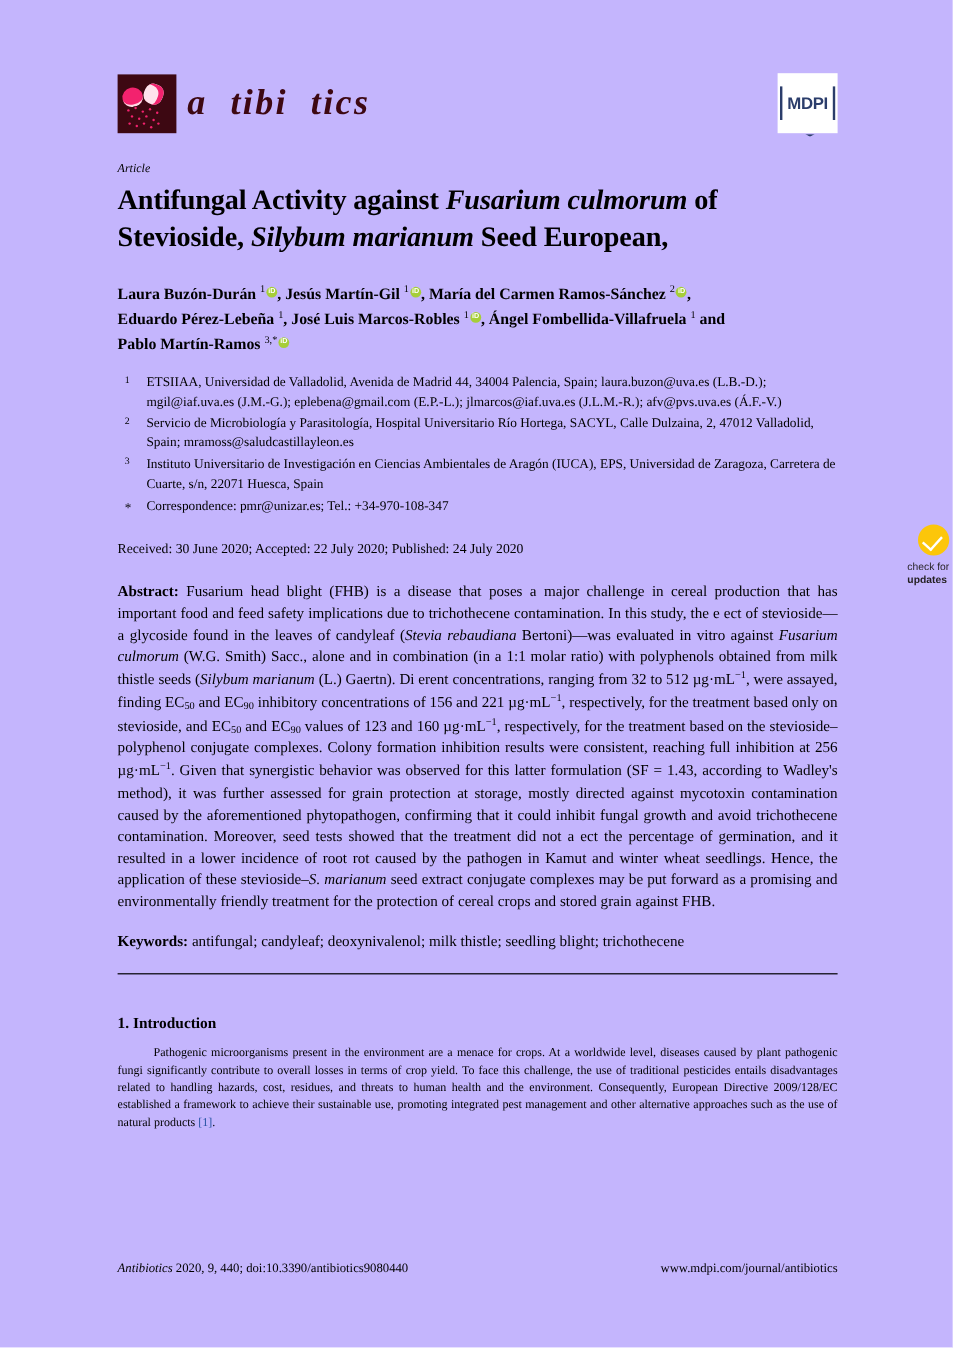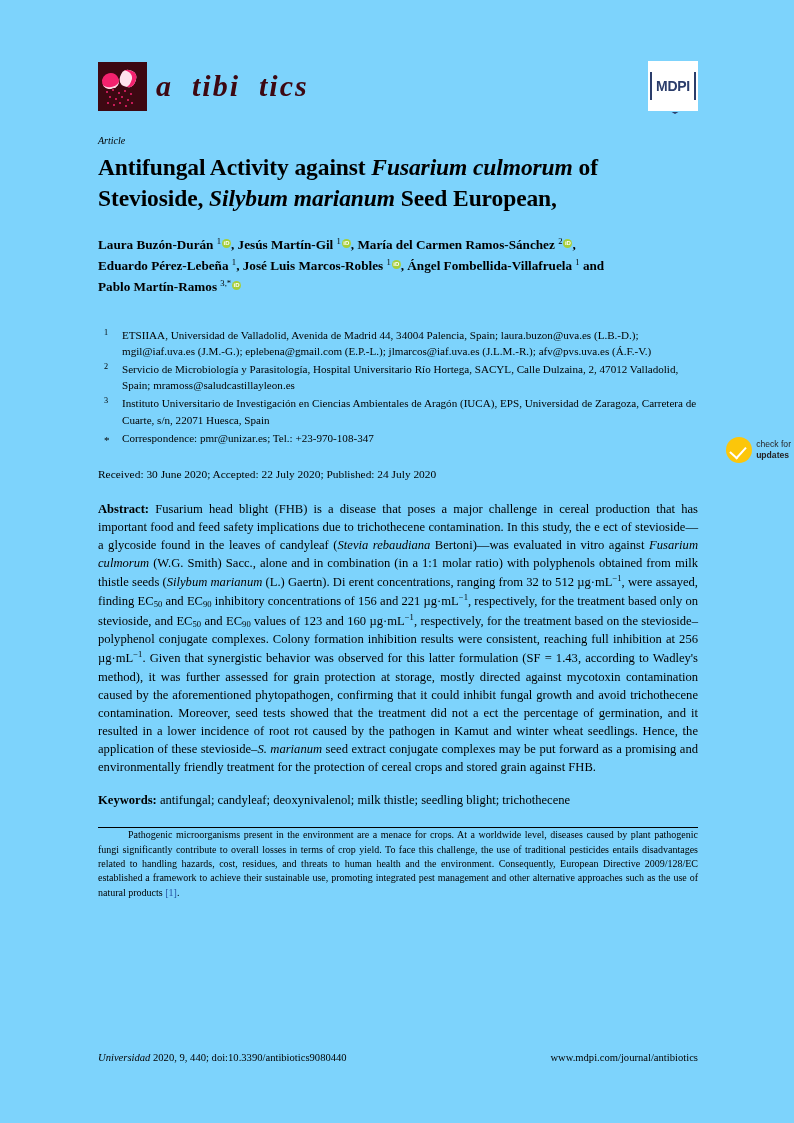--- a/index.html
+++ b/index.html
@@ -4,21 +4,21 @@
 <style>
   html, body {
     margin: 0;
     padding: 0;
     background: #ffffff;
   }
   .page {
     position: relative;
     width: 794px;
     height: 1123px;
-    background: #7dd3fc;
+    background: #c4b5fd;
     font-family: "Liberation Serif", "DejaVu Serif", serif;
     color: #000000;
     overflow: hidden;
     box-sizing: border-box;
   }
   .content {
     position: absolute;
     left: 98px;
     top: 0;
     width: 600px;
@@ -147,21 +147,21 @@
     margin: 0 0 20px 0;
     letter-spacing: -0.1px;
   }
   .title em { font-style: italic; }
 
   
   .authors {
     font-size: 13.2px;
     font-weight: bold;
     line-height: 1.62;
-    margin-bottom: 29px;
+    margin-bottom: 13px;
   }
   .authors sup {
     font-weight: normal;
     font-size: 8.6px;
     vertical-align: super;
   }
   .orcid {
     display: inline-block;
     width: 9px;
     height: 9px;
@@ -203,22 +203,23 @@
   .aff-mark sup { font-size: 8.2px; vertical-align: super; }
   .aff-mark.star { padding-top: 2px; font-size: 11px; }
   .aff-body { flex: 1; }
 
   
   .updates-badge {
     position: absolute;
     right: 3px;
     top: 437px;
     display: flex;
-    align-items: center;
+    align-items: flex-end;
     gap: 4px;
+    flex-direction: column;
   }
   .updates-circle {
     position: relative;
     width: 26px;
     height: 26px;
     border-radius: 50%;
     background: #fcc60a;
     flex: none;
   }
   .updates-circle::after {
@@ -359,40 +360,41 @@
       <div class="aff-row">
         <div class="aff-mark"><sup>2</sup></div>
         <div class="aff-body">Servicio de Microbiología y Parasitología, Hospital Universitario Río Hortega, SACYL, Calle Dulzaina, 2, 47012 Valladolid, Spain; mramoss@saludcastillayleon.es</div>
       </div>
       <div class="aff-row">
         <div class="aff-mark"><sup>3</sup></div>
         <div class="aff-body">Instituto Universitario de Investigación en Ciencias Ambientales de Aragón (IUCA), EPS, Universidad de Zaragoza, Carretera de Cuarte, s/n, 22071 Huesca, Spain</div>
       </div>
       <div class="aff-row">
         <div class="aff-mark star">*</div>
-        <div class="aff-body">Correspondence: pmr@unizar.es; Tel.: +23-970-108-347</div>
+        <div class="aff-body">Correspondence: pmr@unizar.es; Tel.: +34-970-108-347</div>
       </div>
     </div>
 
     <div class="dates">Received: 30 June 2020; Accepted: 22 July 2020; Published: 24 July 2020</div>
 
     <div class="abstract"><b>Abstract:</b><span> Fusarium head blight (FHB) is a disease that poses a major challenge in cereal production that has important food and feed safety implications due to trichothecene contamination. In this study, the e ect of stevioside—a glycoside found in the leaves of candyleaf (</span><em>Stevia rebaudiana</em><span> Bertoni)—was evaluated in vitro against </span><em>Fusarium culmorum</em><span> (W.G. Smith) Sacc., alone and in combination (in a 1:1 molar ratio) with polyphenols obtained from milk thistle seeds (</span><em>Silybum marianum</em><span> (L.) Gaertn). Di erent concentrations, ranging from 32 to 512 µg·mL</span><sup>−1</sup><span>, were assayed, finding EC</span><sub>50</sub><span> and EC</span><sub>90</sub><span> inhibitory concentrations of 156 and 221 µg·mL</span><sup>−1</sup><span>, respectively, for the treatment based only on stevioside, and EC</span><sub>50</sub><span> and EC</span><sub>90</sub><span> values of 123 and 160 µg·mL</span><sup>−1</sup><span>, respectively, for the treatment based on the stevioside–polyphenol conjugate complexes. Colony formation inhibition results were consistent, reaching full inhibition at 256 µg·mL</span><sup>−1</sup><span>. Given that synergistic behavior was observed for this latter formulation (SF = 1.43, according to Wadley's method), it was further assessed for grain protection at storage, mostly directed against mycotoxin contamination caused by the aforementioned phytopathogen, confirming that it could inhibit fungal growth and avoid trichothecene contamination. Moreover, seed tests showed that the treatment did not a ect the percentage of germination, and it resulted in a lower incidence of root rot caused by the pathogen in Kamut and winter wheat seedlings. Hence, the application of these stevioside–</span><em>S. marianum</em><span> seed extract conjugate complexes may be put forward as a promising and environmentally friendly treatment for the protection of cereal crops and stored grain against FHB.</span></div>
 
     <div class="keywords"><b>Keywords:</b><span> antifungal; candyleaf; deoxynivalenol; milk thistle; seedling blight; trichothecene</span></div>
 
     <hr class="rule">
 
+    <div class="section-head">1. Introduction</div>
     <div class="body-para"><span>Pathogenic microorganisms present in the environment are a menace for crops. At a worldwide level, diseases caused by plant pathogenic fungi significantly contribute to overall losses in terms of crop yield. To face this challenge, the use of traditional pesticides entails disadvantages related to handling hazards, cost, residues, and threats to human health and the environment. Consequently, European Directive 2009/128/EC established a framework to achieve their sustainable use, promoting integrated pest management and other alternative approaches such as the use of natural products </span><span class="cite">[1]</span><span>.</span></div>
 
   </div>
 
   <div class="updates-badge">
     <div class="updates-circle"></div>
     <div class="updates-text">
       <span>check for</span><br><b>updates</b>
     </div>
   </div>
 
   <div class="footer">
-    <div><em>Universidad</em><span> 2020, 9, 440; doi:10.3390/antibiotics9080440</span></div>
+    <div><em>Antibiotics</em><span> 2020, 9, 440; doi:10.3390/antibiotics9080440</span></div>
     <div>www.mdpi.com/journal/antibiotics</div>
   </div>
 </div>
 
 </body></html>

